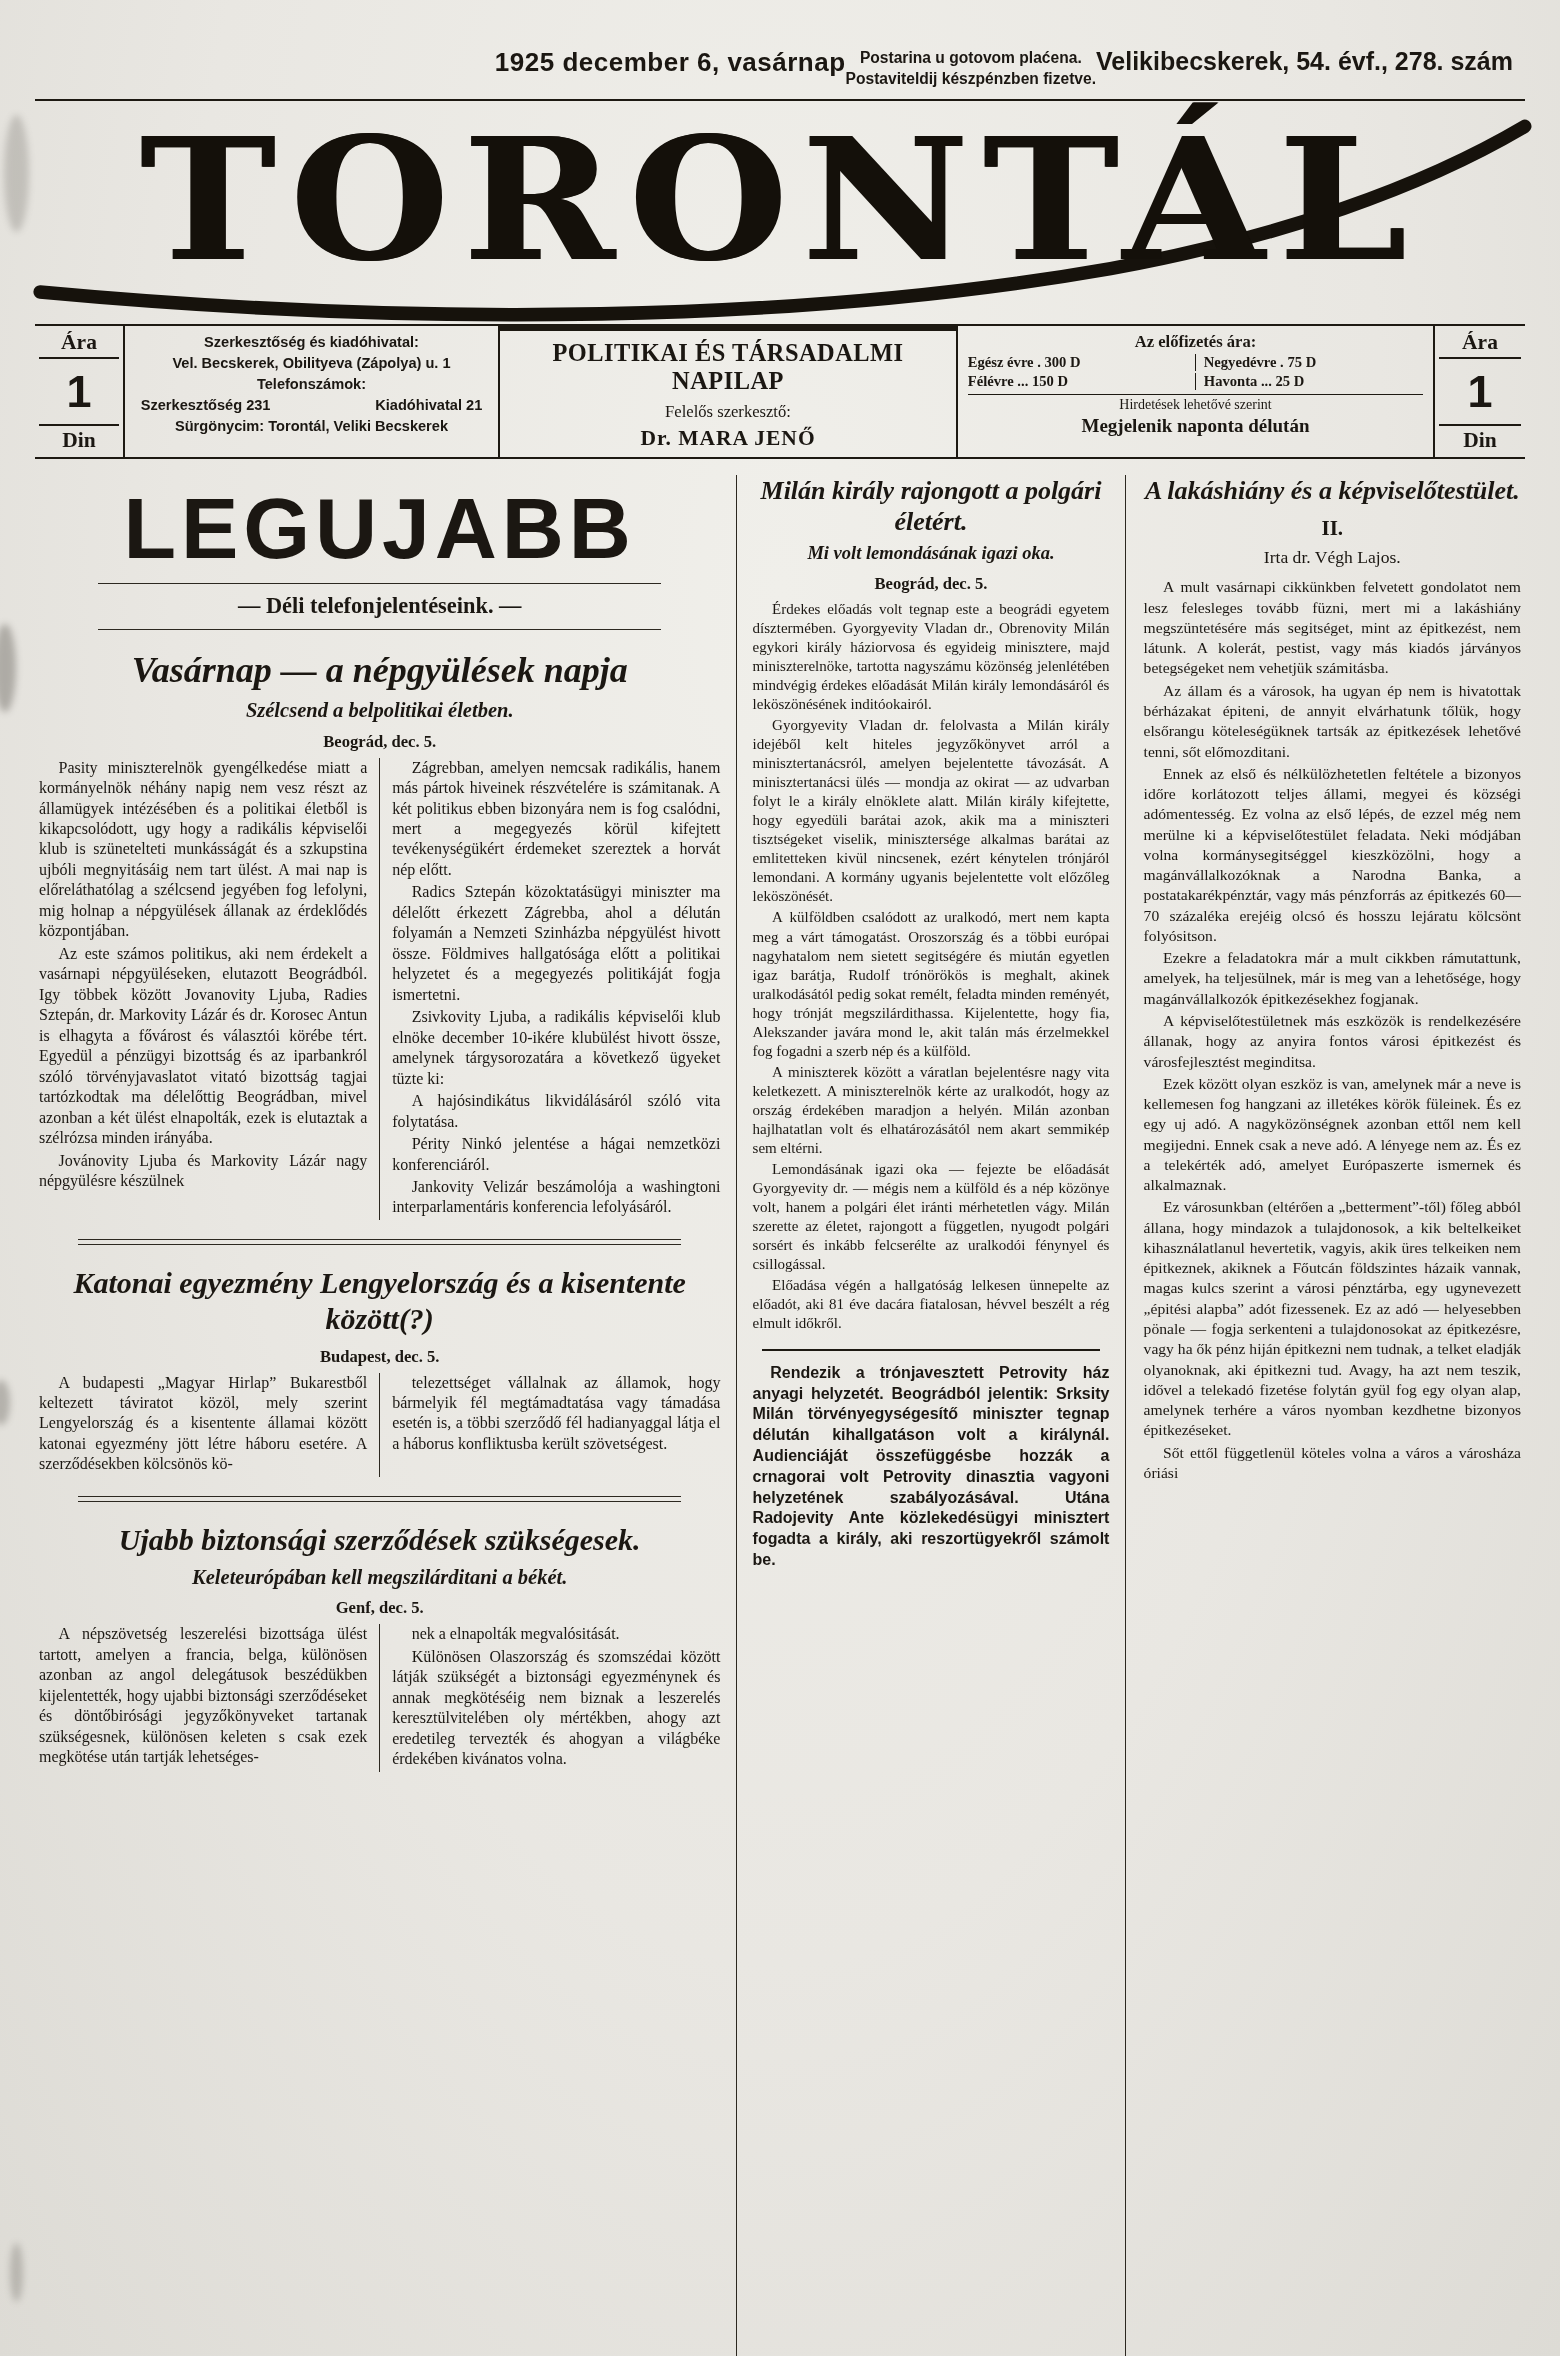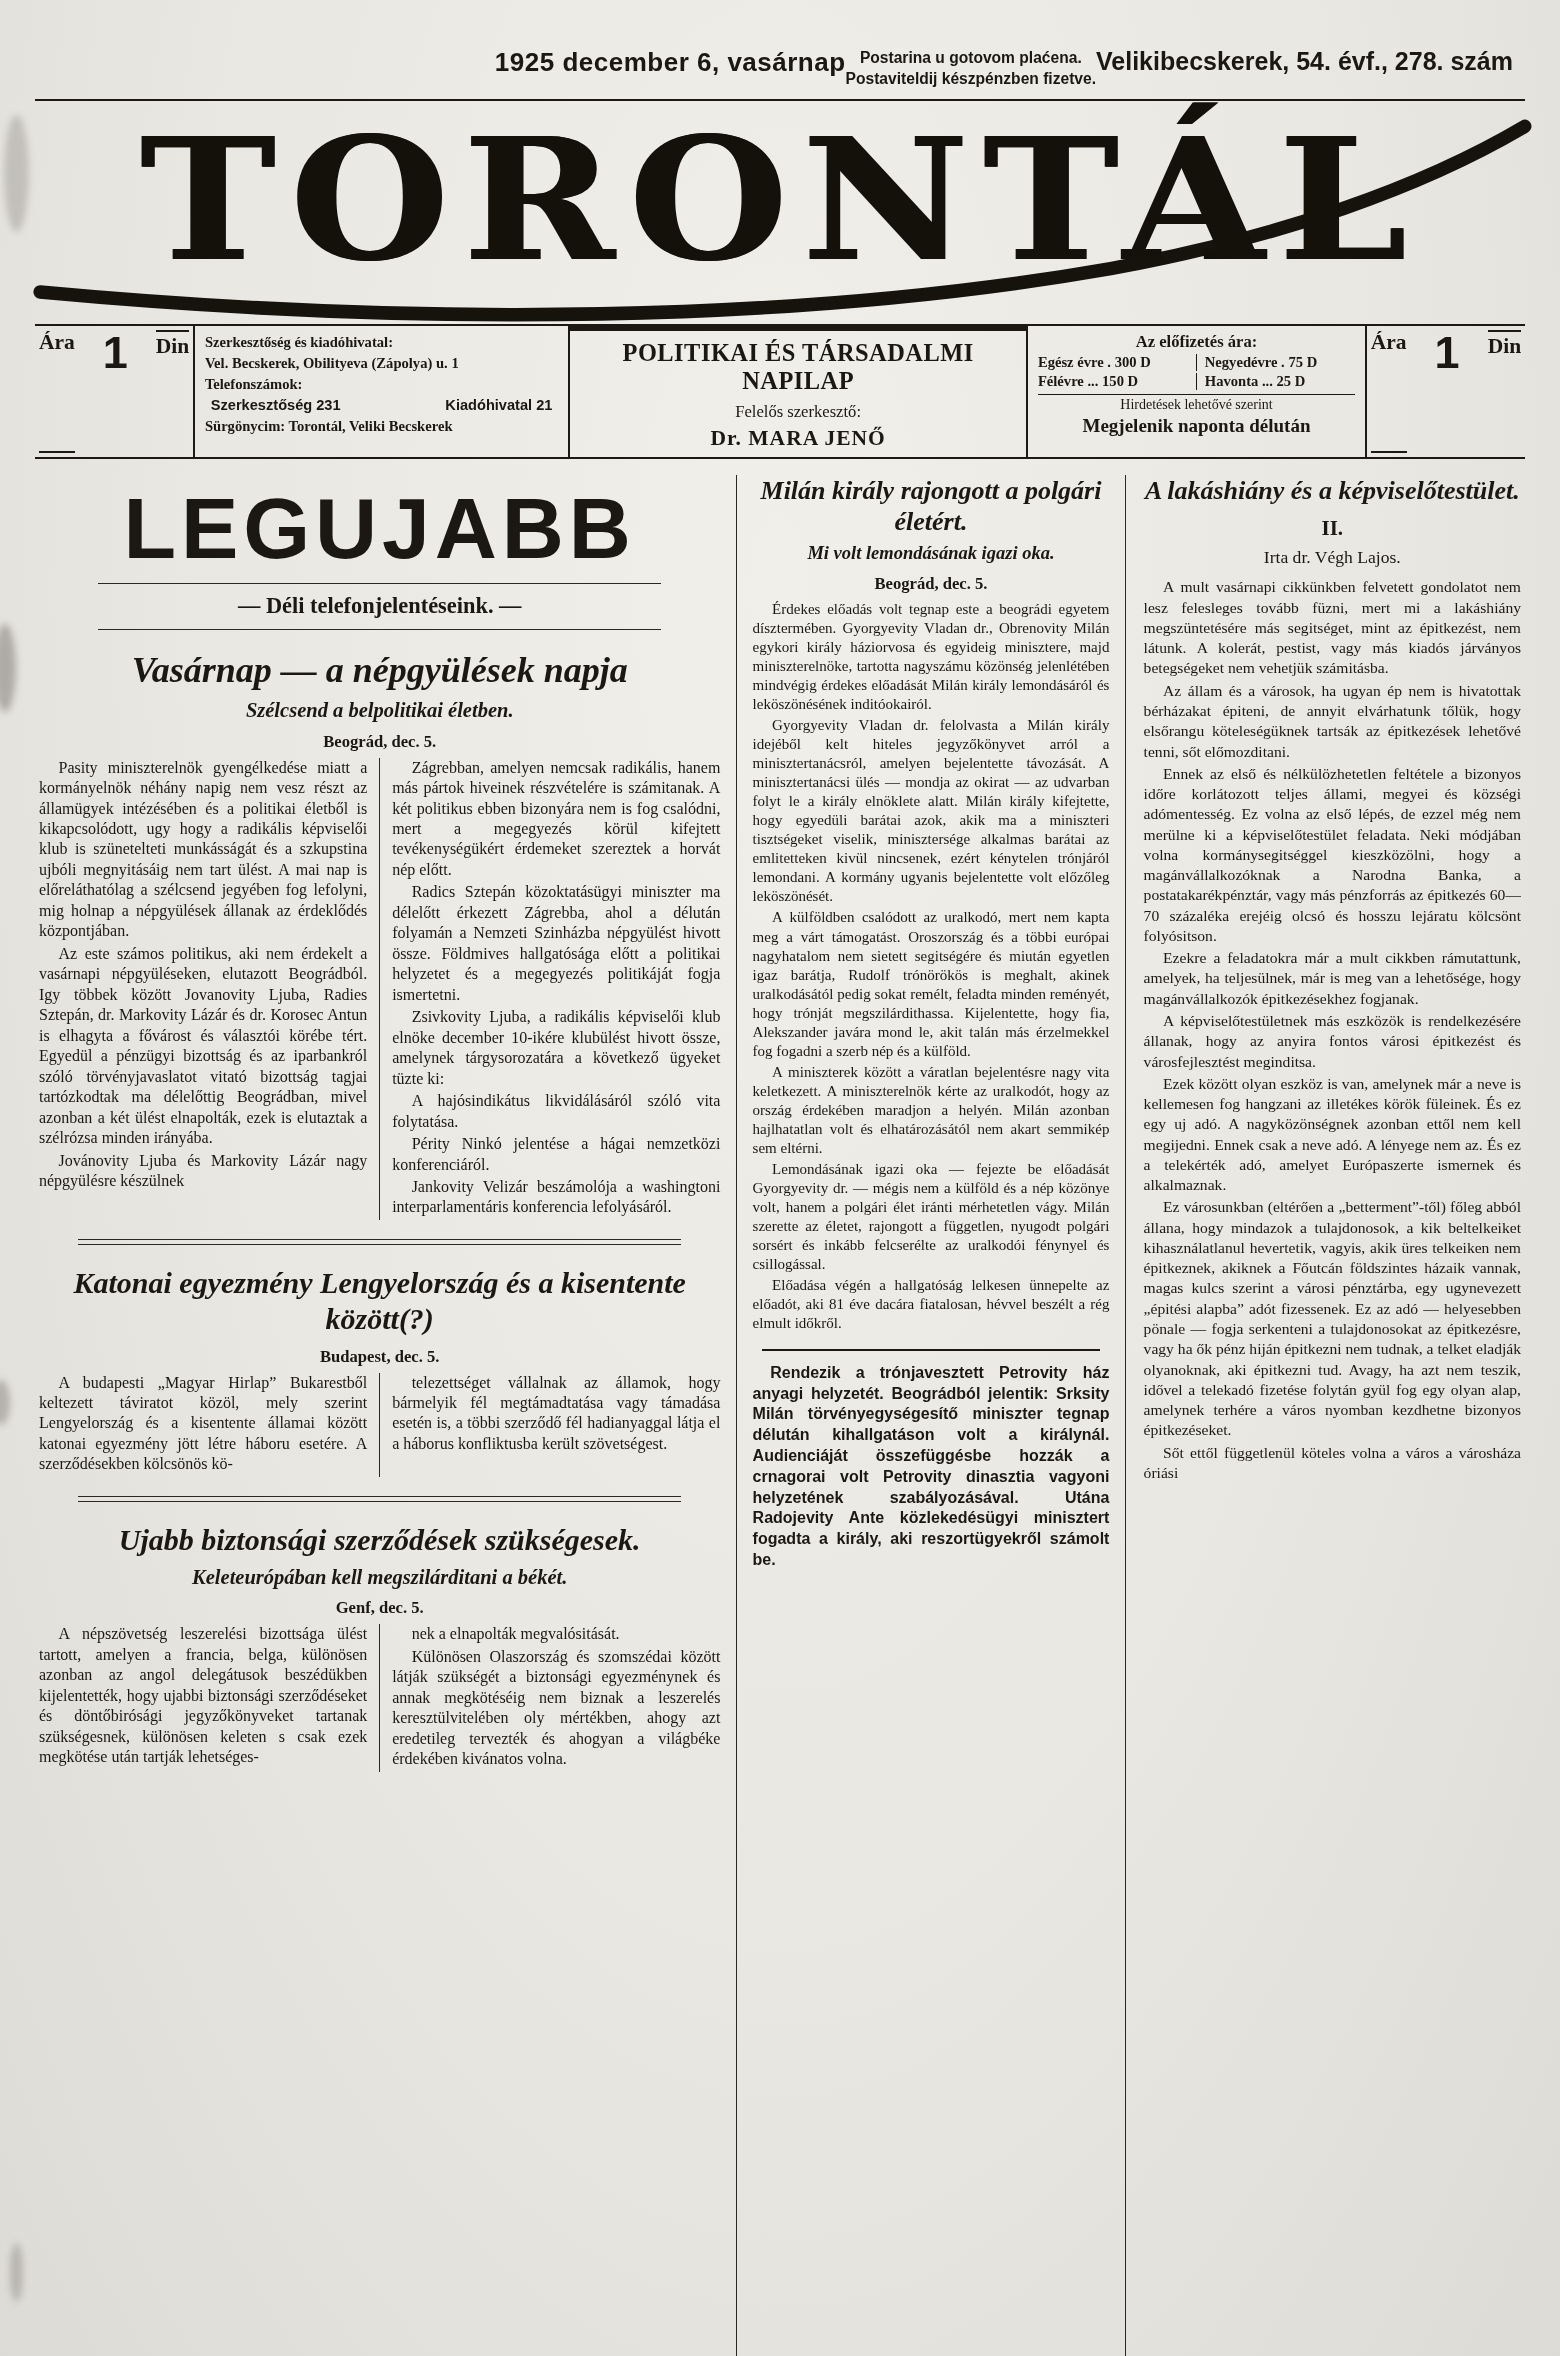--- a/index.html
+++ b/index.html
@@ -30,26 +30,26 @@
     font-size:183px; line-height:205px; letter-spacing:13.7px; color:#14100a;
     transform:scaleY(.92); transform-origin:top center;
     text-shadow:1px 0 0 #14100a;
   }
   .masthead svg { position:absolute; z-index:1; left:0; bottom:-7.8px; width:100%; height:229px; }
 
   
   .infobar { display:flex; margin:2px 35px 0 35px; border-top:2.9px solid #1d1912; border-bottom:2.9px solid #1d1912; }
   .ib-cell { border-right:2px solid #1d1912; padding:5.9px 9.8px; }
   .ib-cell:last-child { border-right:none; }
-  .price { flex:0 0 90px; text-align:center; display:flex; justify-content:space-between; padding:3.9px 3.9px;gap:28px; }
+  .price { flex:0 0 90px; text-align:center; display:flex; flex-direction:column; justify-content:space-between; padding:3.9px 3.9px; }
   .price .pl { font-weight:bold; font-size:21.5px; border-bottom:2px solid #1d1912; padding-bottom:2px; }
   .price .pv { font-weight:bold; font-size:45px; line-height:1.0; font-family:"Liberation Sans",sans-serif; }
   .price .pu { font-weight:bold; font-size:21.5px; border-top:2px solid #1d1912; padding-top:2px; }
   .editorial { flex:0 0 375px; font-family:"Liberation Sans",sans-serif; font-size:14.6px; font-weight:bold; line-height:1.45; }
-  .editorial .ed-center { text-align:left;font-family:Liberation Serif, serif; }
+  .editorial .ed-center { text-align:center; }
   .phones { display:flex; justify-content:space-between; padding:0 5.9px; }
   .centerbox { flex:0 0 458px; text-align:center; border-top:5.9px solid #1d1912; padding-top:7.8px; }
   .centerbox .nb-title { font-weight:bold; font-size:24.4px; letter-spacing:0.5px; }
   .centerbox .nb-edlabel { font-size:16.6px; margin-top:7.8px; }
   .centerbox .nb-edname { font-weight:bold; font-size:21.5px; letter-spacing:1px; margin-top:3.9px;text-align:center; }
   .subs { flex:1 1 auto; font-size:14.6px; }
   .subs .s-title { text-align:center; font-weight:bold; font-size:16.6px; }
   .subs .s-row { display:flex; font-weight:bold; margin-top:2px; }
   .subs .s-row > div:first-child { flex:1; border-right:1.5px solid #1d1912; padding-right:7.8px; }
   .subs .s-row > div:last-child { flex:1; padding-left:7.8px; }

